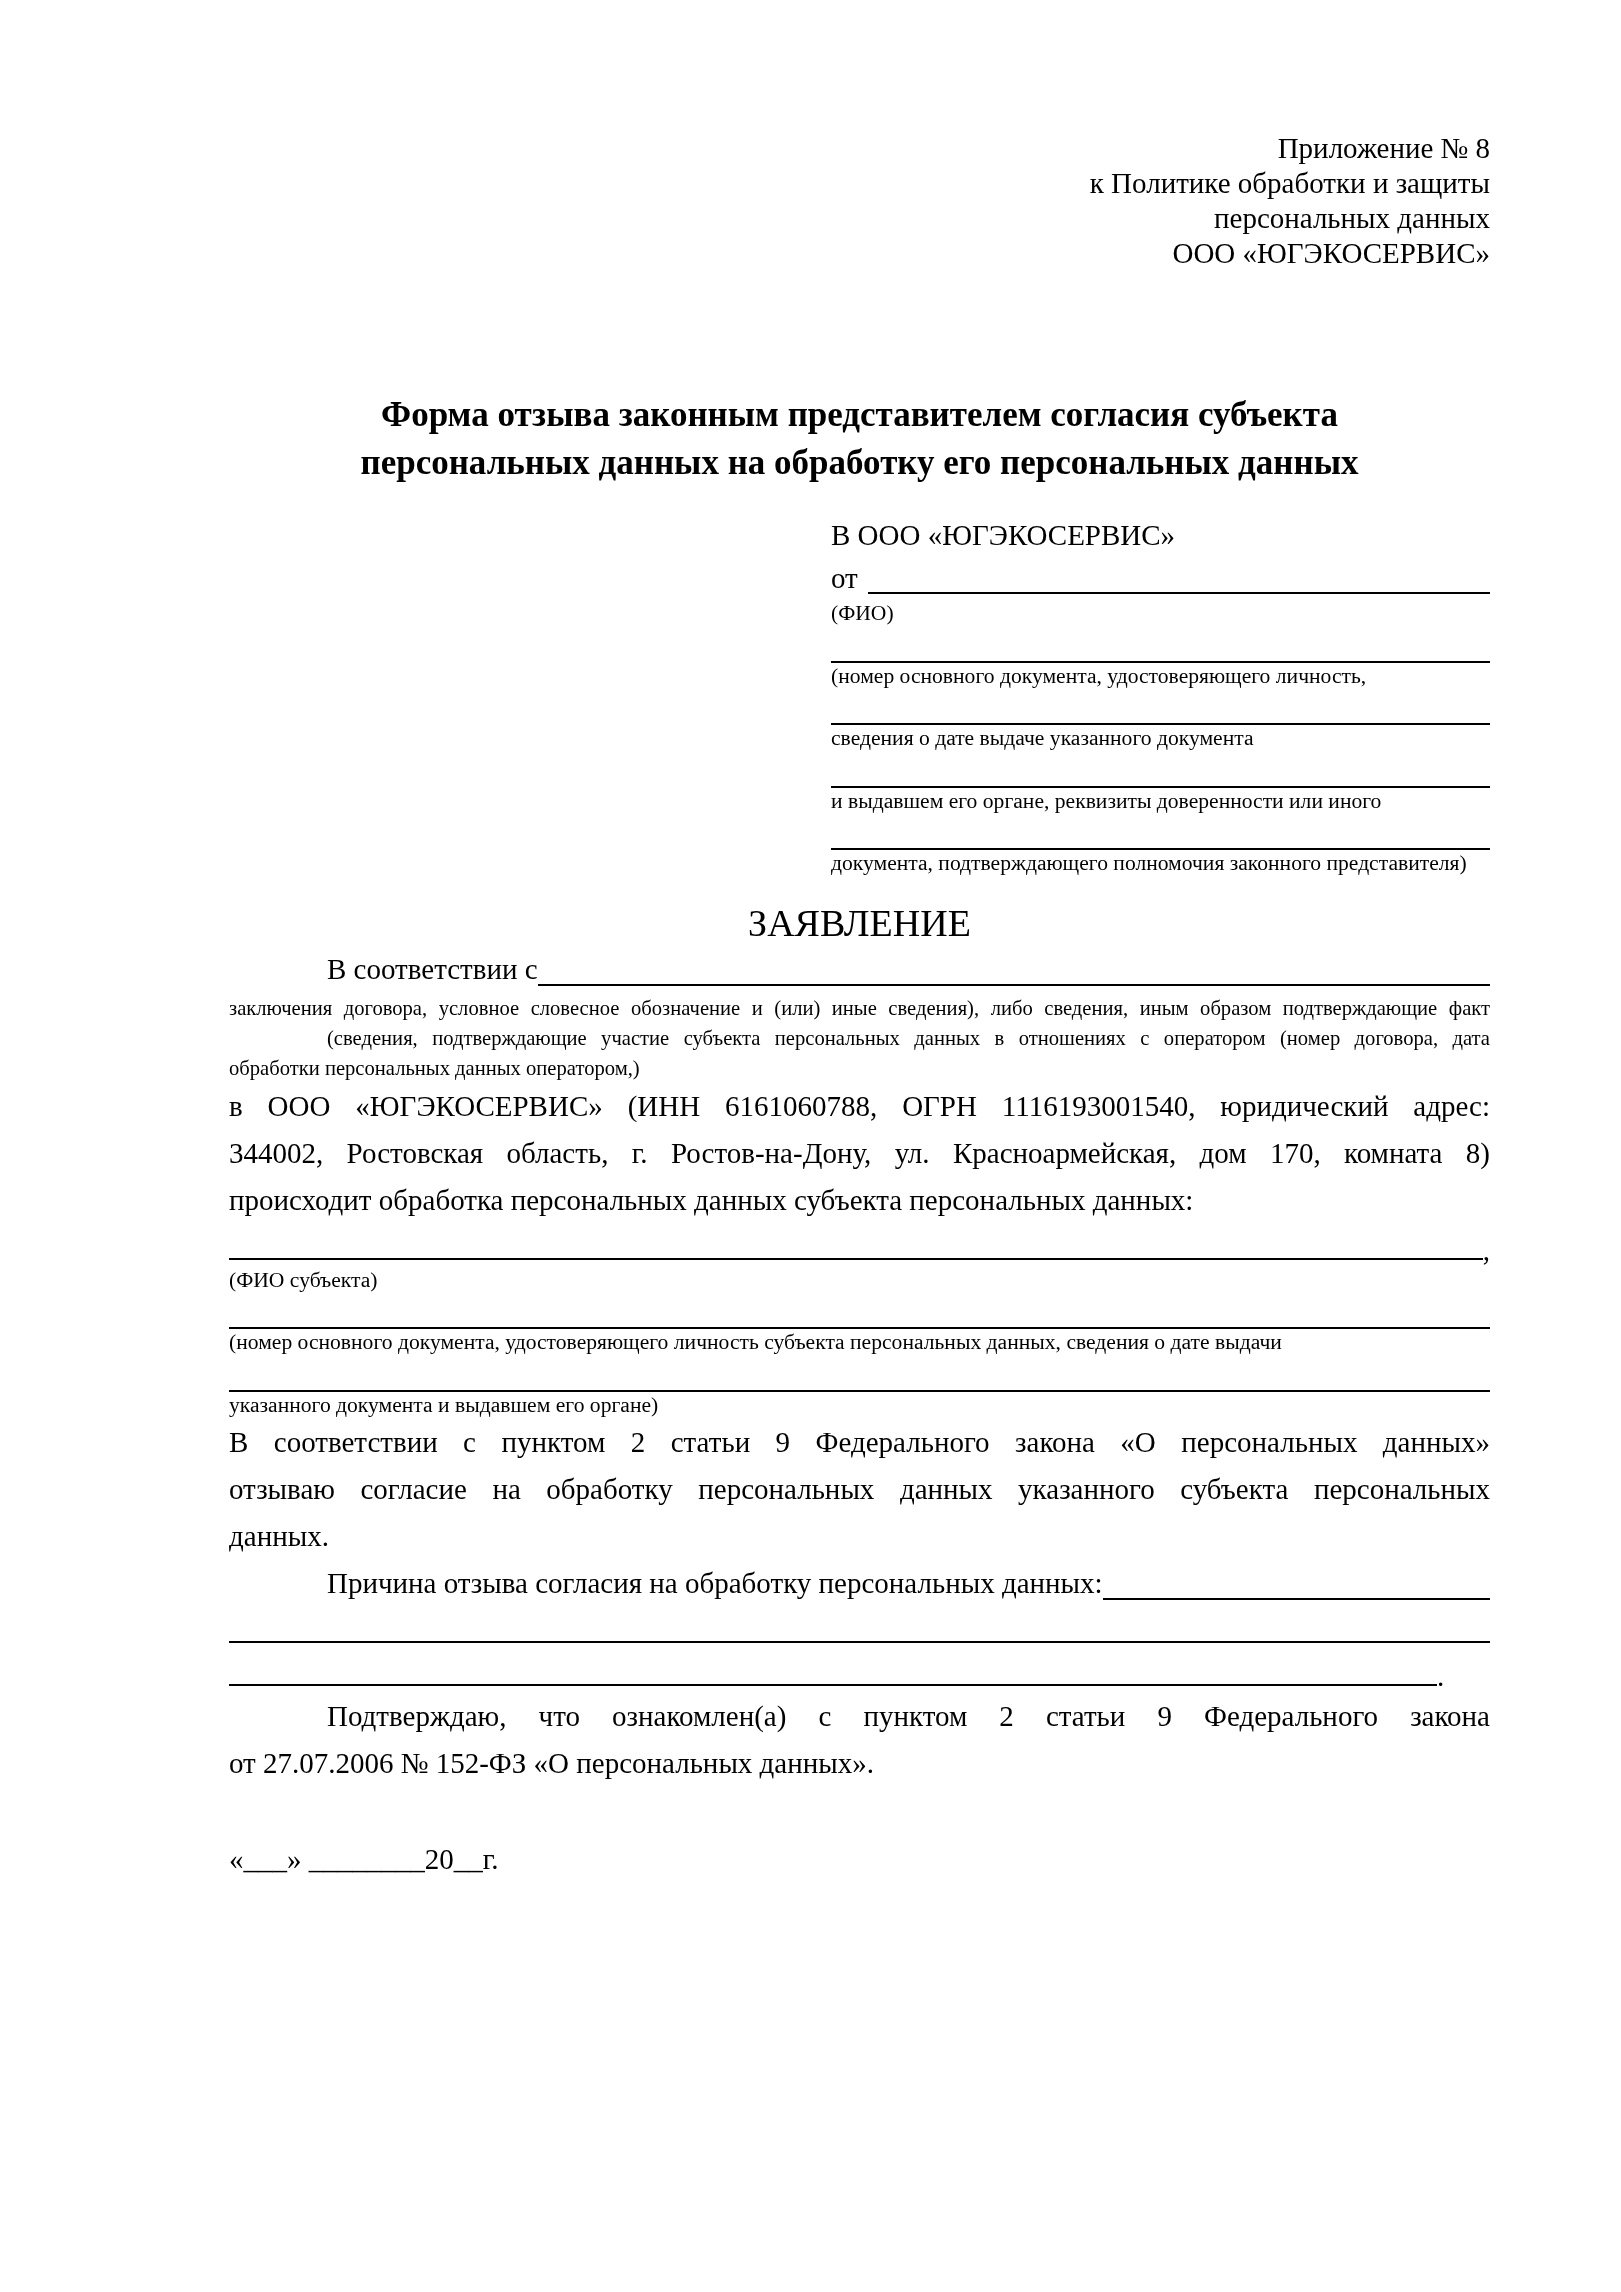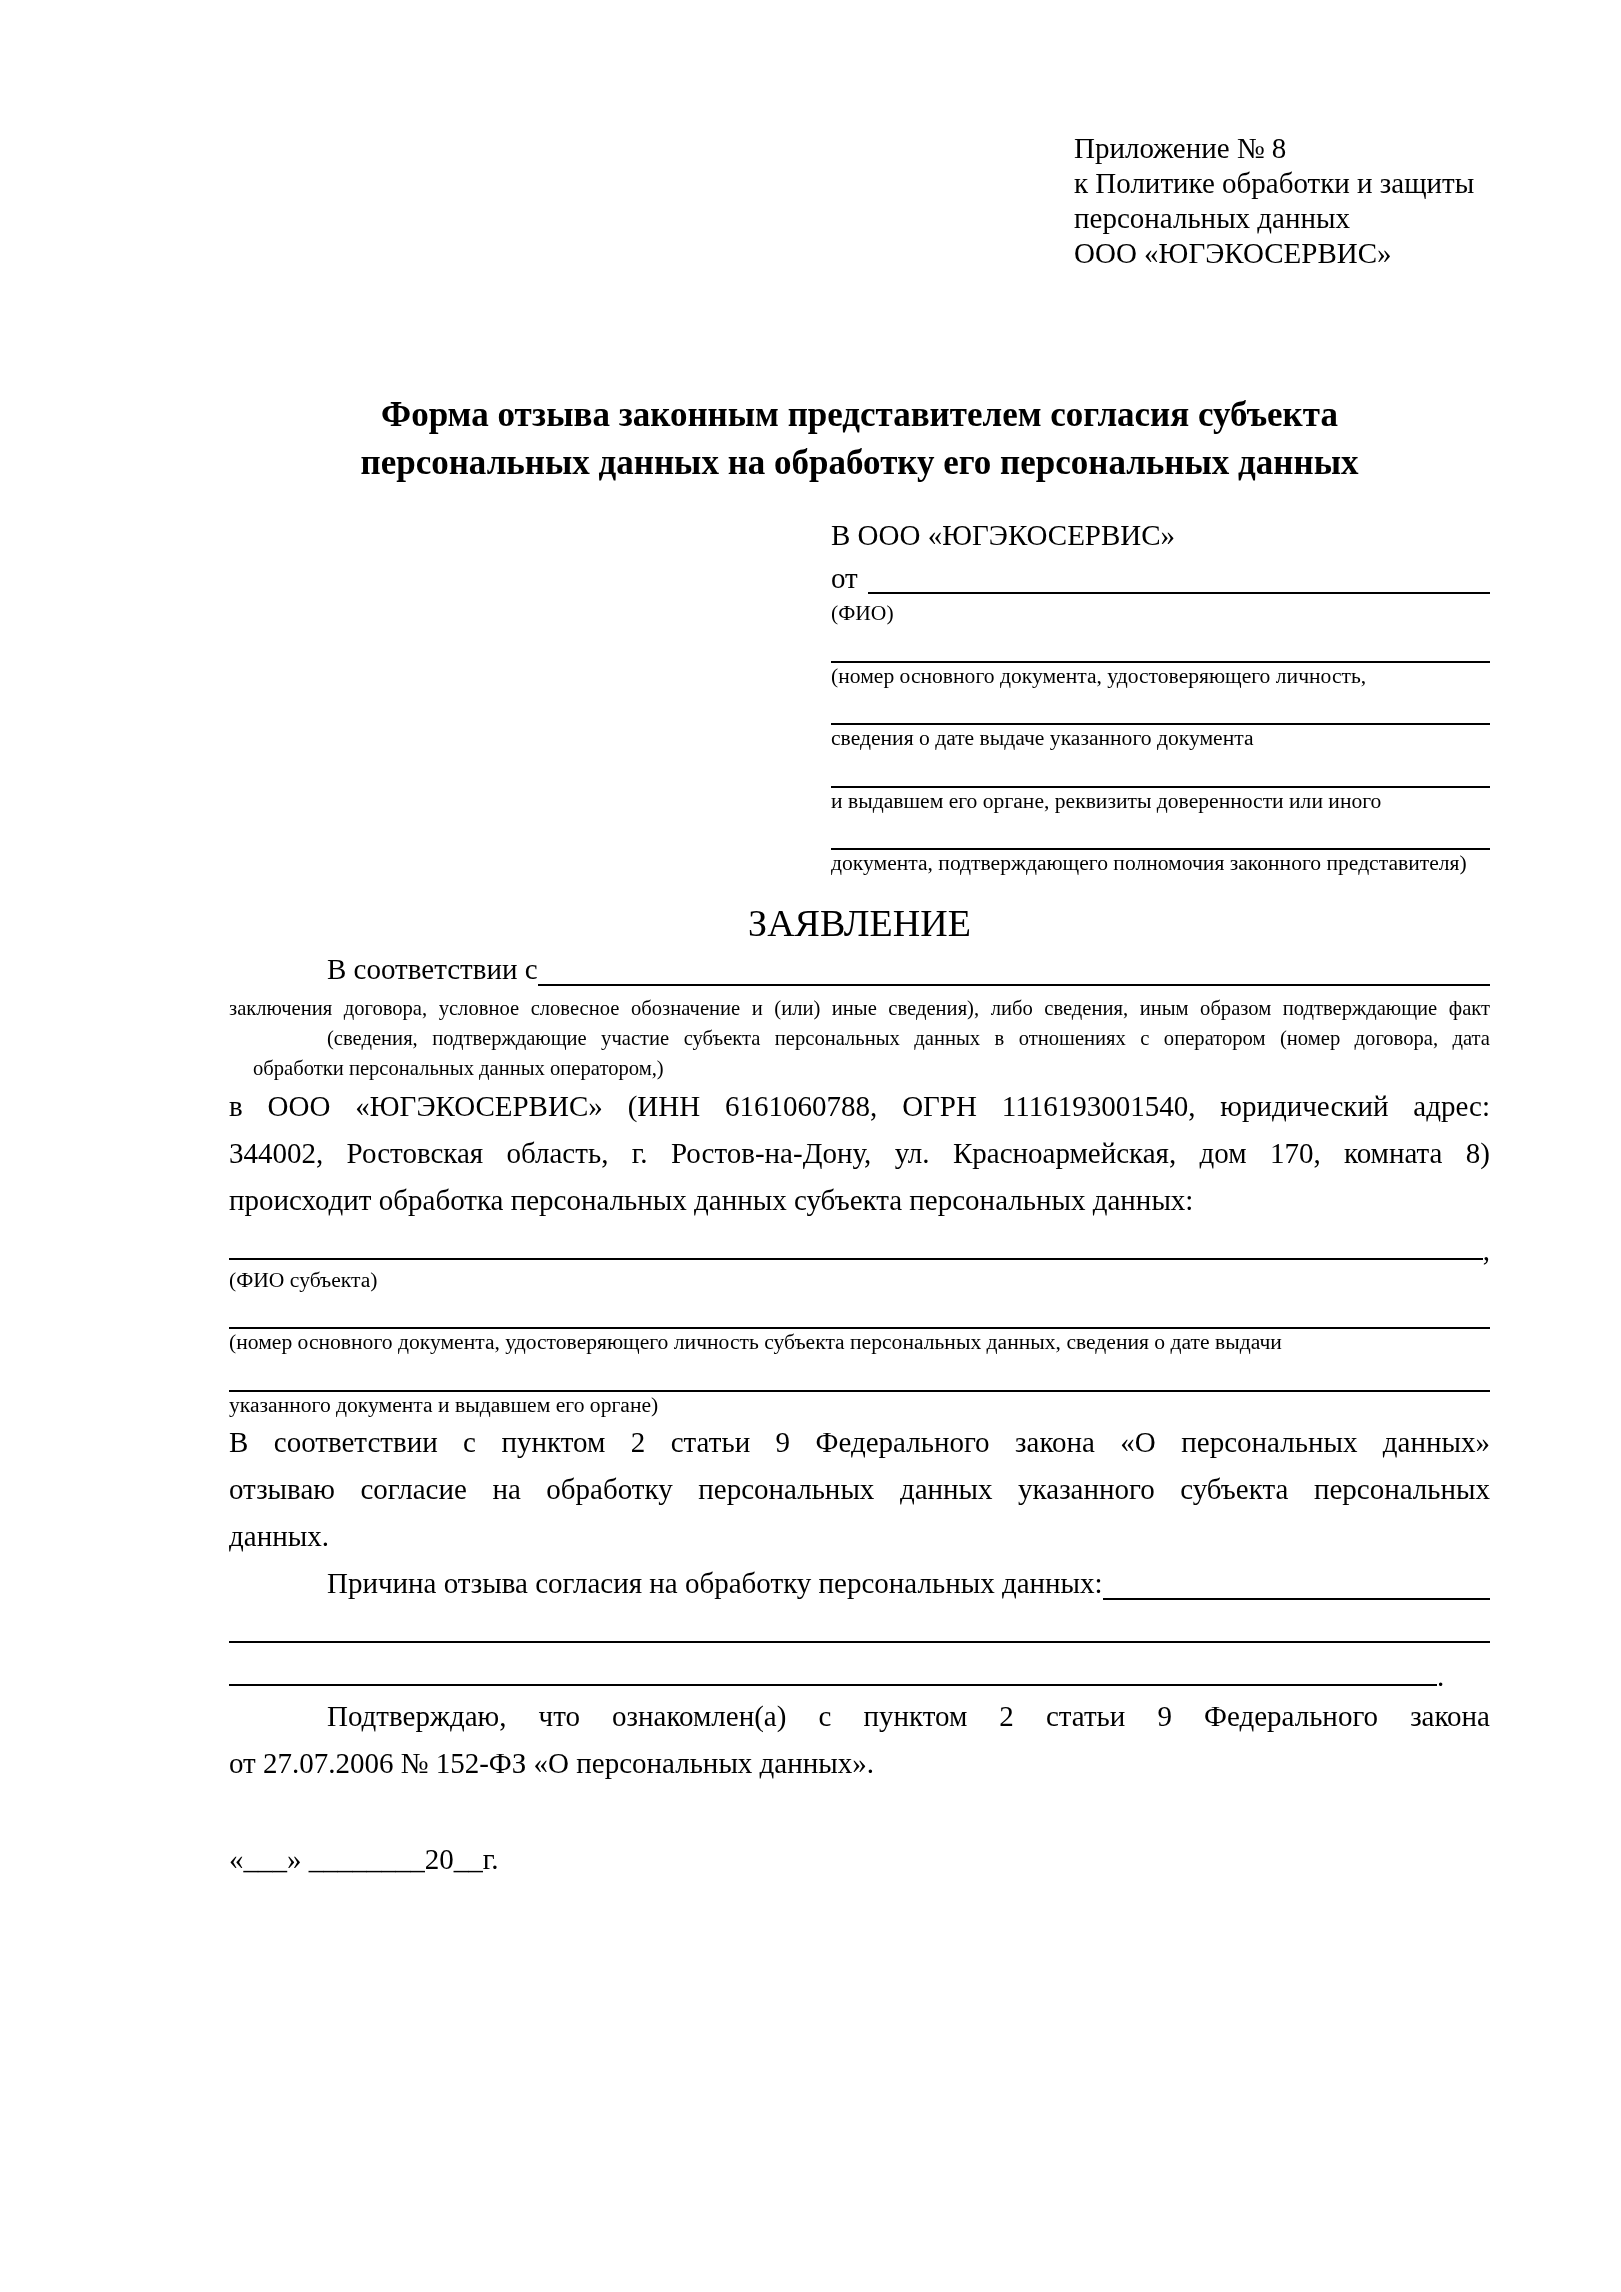--- a/index.html
+++ b/index.html
@@ -9,42 +9,42 @@
     height: 2293px;
     background: #ffffff;
     color: #000000;
     font-family: "Liberation Serif", "DejaVu Serif", serif;
     font-size: 29px;
     box-sizing: border-box;
     padding: 131px 131px 0 229px;
     overflow: hidden;
   }
   
-  .hdr { width: 416px; margin-left: auto; line-height: 35px; }
+  .hdr { width: 416px; margin-left: auto; line-height: 35px; text-align: right; }
   .hdr div { white-space: nowrap; }
   
   .title { margin-top: 120px; text-align: center; font-weight: bold; font-size: 35px; line-height: 48px; }
   
   .addr { margin-top: 27.4px; margin-left: auto; width: 659px; }
   .addr-to { line-height: 43px; }
   .row { display: flex; align-items: flex-end; }
   .lead { white-space: nowrap; }
   .fill { flex: 1 1 auto; border-bottom: 2px solid #000; margin-bottom: 6.9px; }
   .addr-from { line-height: 43px; justify-content: center; }
   .addr-from .fill { margin-left: 9.8px; }
   .cap { font-size: 21.6px; line-height: 27.4px; text-align: left; }
   .wl { height: 33px; border-bottom: 2px solid #000; }
   
   .st-head { margin-top: 23.5px; text-align: center; font-size: 38px; line-height: 45px; }
   .bodyline { line-height: 47px; }
   .jline { text-align: justify; text-align-last: justify; white-space: nowrap; line-height: 47px; }
   .ind { padding-left: 98px; }
   .note { font-size: 20.6px; line-height: 30px; }
   .note .jline { line-height: 30px; }
-  .note .lline { line-height: 30px; margin-left: 24px; }
+  .note .lline { line-height: 30px; }
   .intro { line-height: 47px; }
   .blank-row { height: 43px; display: flex; align-items: flex-end; }
   .blank-row .bfill { flex: 1 1 auto; border-bottom: 2px solid #000; margin-bottom: 6.9px; }
   .blank-row.short .bfill { flex: 0 0 auto; width: 1208px; }
   .tail { white-space: nowrap; }
   .reply2 { line-height: 47px; }
   .reply2 .fixfill { flex: 0 0 auto; width: 534px; border-bottom: 2px solid #000; margin-bottom: 6.9px; }
   
   .footer { margin-top: 51px; display: flex; justify-content: flex-start; align-items: flex-end; line-height: 43px; padding-right: 23.5px; }
   .sig { display: flex; align-items: flex-end; }

